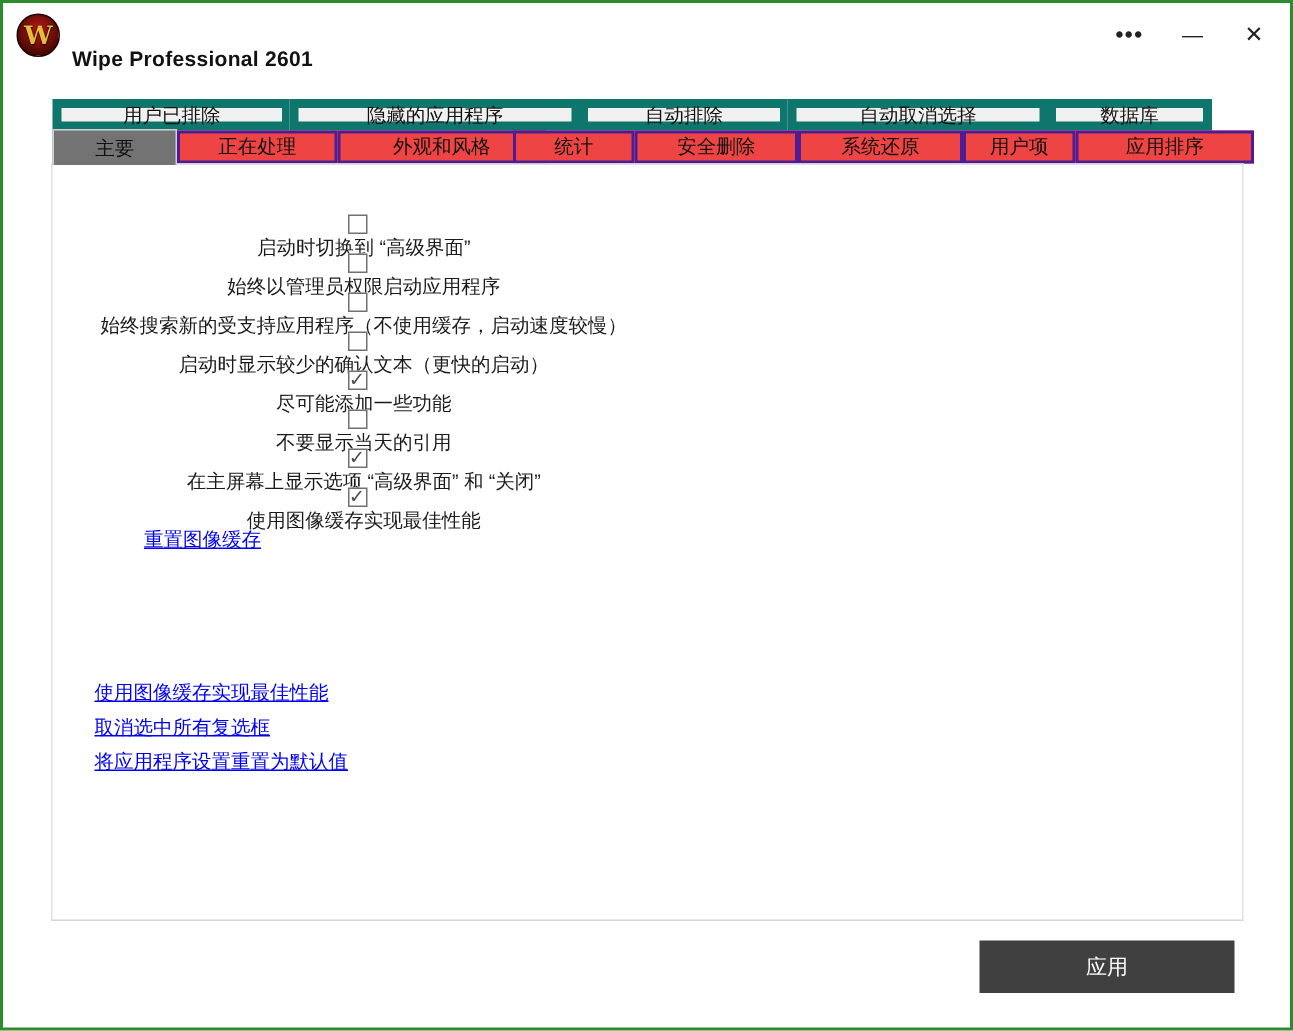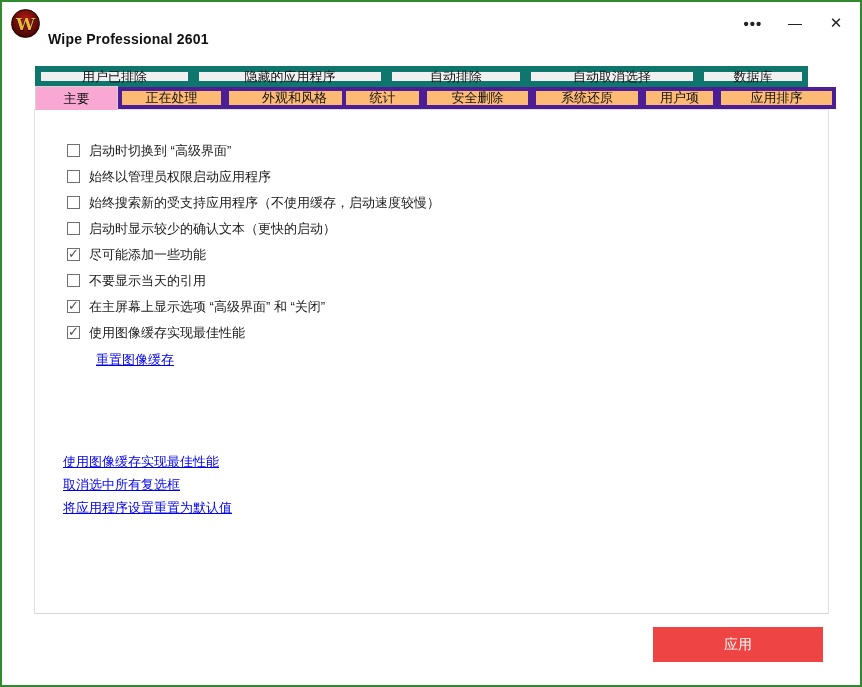--- a/index.html
+++ b/index.html
@@ -42,57 +42,57 @@
   
   .tabs { position: absolute; left: 33px; top: 64px; width: 794px; height: 44px; font-size: 13px; }
   .tabrow1 { display: flex; height: 21px; }
   .tabrow1 .tab {
     height: 21px; background: #f0f0f0; border: 6px solid #0f766e;
     display: flex; align-items: center; justify-content: center; white-space: nowrap;
   }
   .tabrow1 .tab + .tab { margin-left: -1px; }
   .tabrow2 { position: absolute; left: 0; top: 20px; width: 794px; height: 24px; }
   .tabrow2 .tab {
-    position: absolute; top: 1px; height: 22px; background: #fdba74; border: 4px solid #4c1d95;
+    position: absolute; top: 1px; height: 22px; background: #ef4444; border: 2px solid #4c1d95;
     display: flex; align-items: center; justify-content: center; white-space: nowrap;
   }
   .tabrow2 .tab.active {
-    top: 0; height: 24px; background: #f9a8d4; border: 1px solid #d2d2d2; border-bottom: none;
+    top: 0; height: 24px; background: #737373; border: 1px solid #d2d2d2; border-bottom: none;
     z-index: 3;
   }
 
   
   .panel {
     position: absolute; left: 32px; top: 107px; width: 795px; height: 505px;
     background: #fff; border: 1px solid #e0e0e0; border-bottom-color: #d6d6d6;
     z-index: 1;
   }
   .cb-list { position: absolute; left: 32px; top: 33px; }
-  .cb-row { display: flex; align-items: center; height: 15px; margin-bottom: 11px; white-space: nowrap; }
+  .cb-row { display: flex; align-items: center; height: 15px; margin-bottom: 11px; white-space: nowrap; flex-direction: column; }
   .cb {
     width: 13px; height: 13px; border: 1px solid #707070; background: #fff;
     margin-right: 9px; position: relative; flex: 0 0 13px;
   }
   .cb.checked::before {
     content: "✓"; position: absolute; left: 0px; top: -3px;
     font-size: 13px; line-height: 15px; color: #4d4d4d; font-weight: bold;
   }
   .cb-label { font-size: 13px; color: #1a1a1a; }
 
   a.link, .link {
     color: #0000ee; text-decoration: underline; font-size: 13px; cursor: pointer; white-space: nowrap;
   }
   .reset-cache { position: absolute; left: 61px; top: 241px; }
   .bottom-links { position: absolute; left: 28px; top: 344px; }
   .bottom-links .link { display: block; margin-bottom: 8px; line-height: 15px; }
 
   
   .apply-btn {
     position: absolute; left: 651px; top: 625px; width: 170px; height: 35px;
-    background: #ef4444; color: #ffffff; border: none;
+    background: #404040; color: #ffffff; border: none;
     font-size: 14px; font-family: inherit;
     display: flex; align-items: center; justify-content: center; cursor: pointer;
   }
 </style>
 </head>
 <body>
 
 <div class="titlebar">
   <div class="logo">W</div>
   <div class="window-title">Wipe Professional 2601</div>

